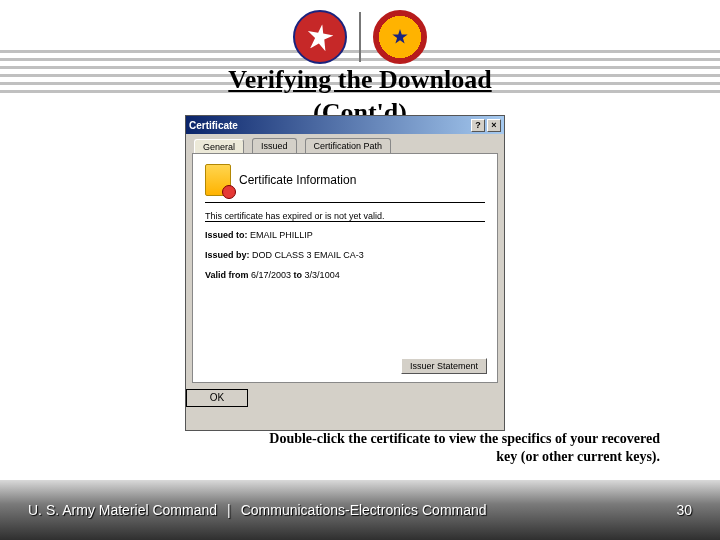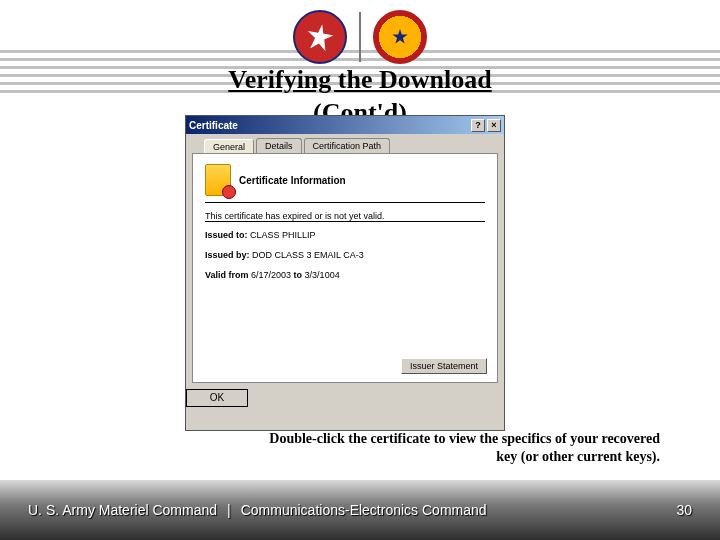--- a/index.html
+++ b/index.html
@@ -138,22 +138,22 @@
     border: 1px solid #fff;
     border-right-color: #555; border-bottom-color: #555;
     color: #000;
     font-size: 9px;
     line-height: 11px;
     text-align: center;
     margin-left: 2px;
   }
   .tabs-row {
     display: flex;
-    padding: 4px 6px 0 18px;
-    gap: 2px;
+    padding: 4px 6px 0 8px;
+    gap: 8px;
   }
   .tab {
     background: #d4d0c8;
     border: 1px solid #888;
     border-bottom: none;
     padding: 2px 8px;
     font-size: 9px;
     border-radius: 3px 3px 0 0;
   }
   .tab.active {
@@ -187,21 +187,21 @@
   }
   .cert-icon::after {
     content: "";
     position: absolute;
     right: -6px; bottom: -4px;
     width: 12px; height: 12px;
     background: #e53935;
     border-radius: 50%;
     border: 1px solid #7f0000;
   }
-  .cert-info-title { font-weight: bold; font-size: 10px; }
+  .cert-info-title { font-weight: normal; font-size: 12px; }
   .cert-warning { font-size: 9px; }
   .cert-meta-divider {
     border-top: 1px solid #000;
     margin-bottom: 8px;
   }
   .cert-meta-row { font-size: 9px; margin-bottom: 10px; }
   .cert-meta-row b { font-weight: bold; }
   .issuer-btn {
     position: absolute;
     right: 10px; bottom: 8px;
@@ -281,33 +281,33 @@
 
 <div class="cert-dialog">
   <div class="cert-titlebar">
     <span>Certificate</span>
     <span class="tb-spacer"></span>
     <span class="tb-btn">?</span>
     <span class="tb-btn">×</span>
   </div>
   <div class="tabs-row">
     <div class="tab active">General</div>
-    <div class="tab">Details</div>
+    <div class="tab">Issued</div>
     <div class="tab">Certification Path</div>
   </div>
   <div class="tab-panel">
     <div class="cert-info-head">
       <div class="cert-icon"></div>
       <div class="cert-info-title">Certificate Information</div>
     </div>
     <div class="cert-warning">This certificate has expired or is not yet valid.</div>
     <div class="cert-meta-divider"></div>
     <div class="cert-meta-row">
       <b>Issued to:</b>
-      <span>CLASS PHILLIP</span>
+      <span>EMAIL PHILLIP</span>
     </div>
     <div class="cert-meta-row">
       <b>Issued by:</b>
       <span>DOD CLASS 3 EMAIL CA-3</span>
     </div>
     <div class="cert-meta-row">
       <b>Valid from</b>
       <span>6/17/2003</span>
       <b>to</b>
       <span>3/3/1004</span>

